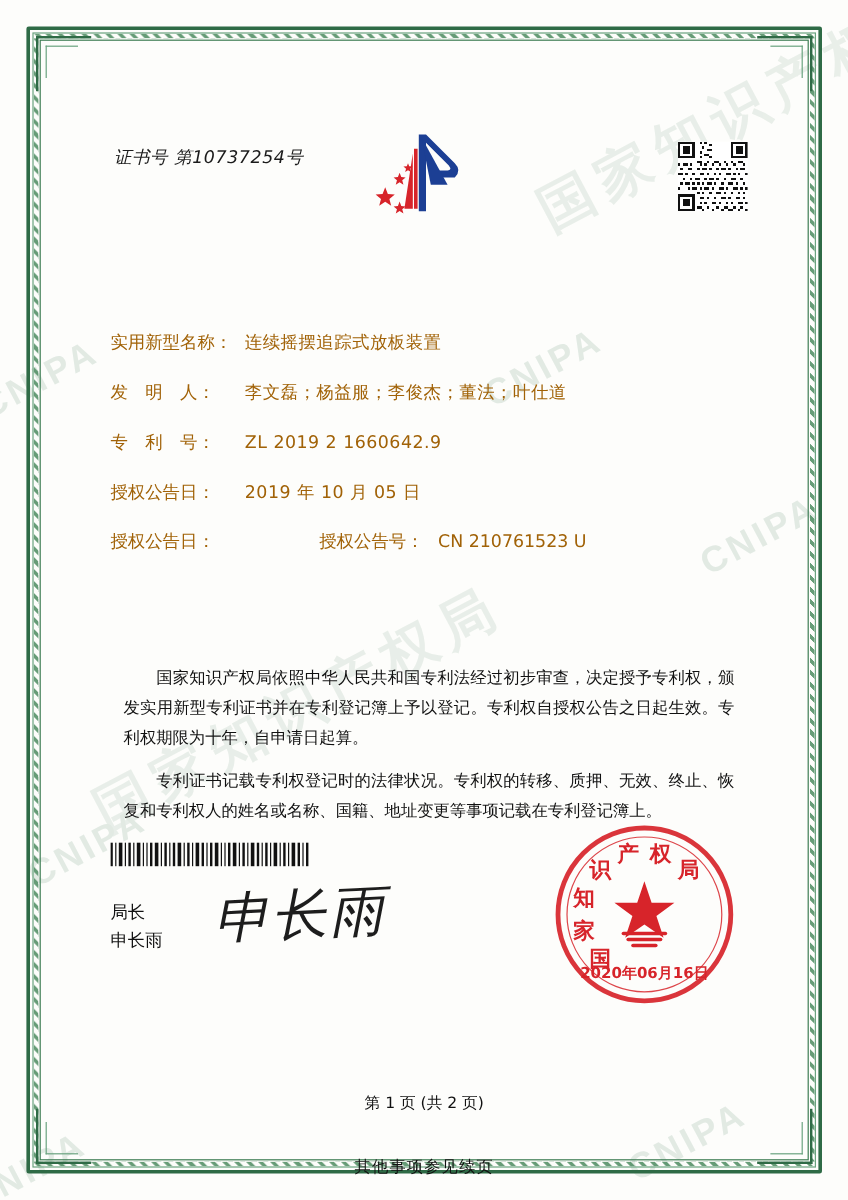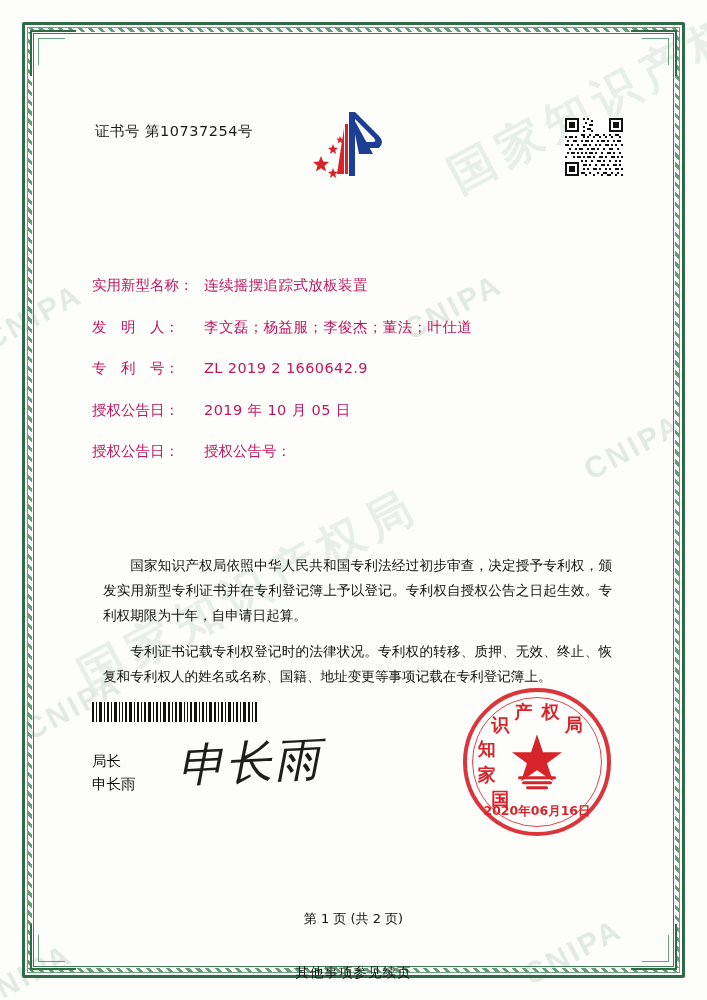--- a/index.html
+++ b/index.html
@@ -90,20 +90,21 @@
     left: 60px; top: 70px; right: 60px; bottom: 60px;
   }
 
   .cert-no {
     position: absolute;
     left: 35px; top: 52px;
     font-size: 14.5px;
     color: #1b1b1b;
     letter-spacing: 0.5px;
     font-family: "DejaVu Sans", sans-serif;
+    font-style: italic;
   }
 
   
   .qr {
     position: absolute;
     right: 24px; top: 48px;
     width: 58px; height: 58px;
     background-color: #fff;
   }
 
@@ -128,32 +129,33 @@
 
   .fields {
     position: absolute;
     top: 206px; left: 32px; right: 22px;
   }
   .f-row {
     display: flex;
     align-items: baseline;
     margin-bottom: 22.5px;
     font-size: 14.5px;
-    color: #be185d;
+    color: #a16207;
   }
   .f-label {
     width: 112px;
     flex: 0 0 112px;
     letter-spacing: 0px;
     white-space: nowrap;
   }
   .f-value { letter-spacing: .4px; }
 
   .f-row.dual .f-label2 {
     flex: 0 0 auto;
+    margin-left: 62px;
     white-space: nowrap;
   }
   .f-row.dual .f-value2 { margin-left: 12px; }
 
   .body-text {
     position: absolute;
     top: 472px; left: 32px; right: 24px;
     font-size: 13.6px;
     line-height: 25px;
     color: #111;
@@ -441,20 +443,21 @@
         <span class="f-label">专　利　号：</span>
         <span class="f-value">ZL 2019 2 1660642.9</span>
       </div>
       <div class="f-row">
         <span class="f-label">授权公告日：</span>
         <span class="f-value">2019 年 10 月 05 日</span>
       </div>
       <div class="f-row dual">
         <span class="f-label">授权公告日：</span>
         <span class="f-label2">授权公告号：</span>
+        <span class="f-value2">CN 210761523 U</span>
       </div>
     </div>
 
     <div class="body-text">
       <p>国家知识产权局依照中华人民共和国专利法经过初步审查，决定授予专利权，颁发实用新型专利证书并在专利登记簿上予以登记。专利权自授权公告之日起生效。专利权期限为十年，自申请日起算。</p>
       <p>专利证书记载专利权登记时的法律状况。专利权的转移、质押、无效、终止、恢复和专利权人的姓名或名称、国籍、地址变更等事项记载在专利登记簿上。</p>
     </div>
 
     <div class="barcode">
       <i style="left:0px;width:2px"></i>

